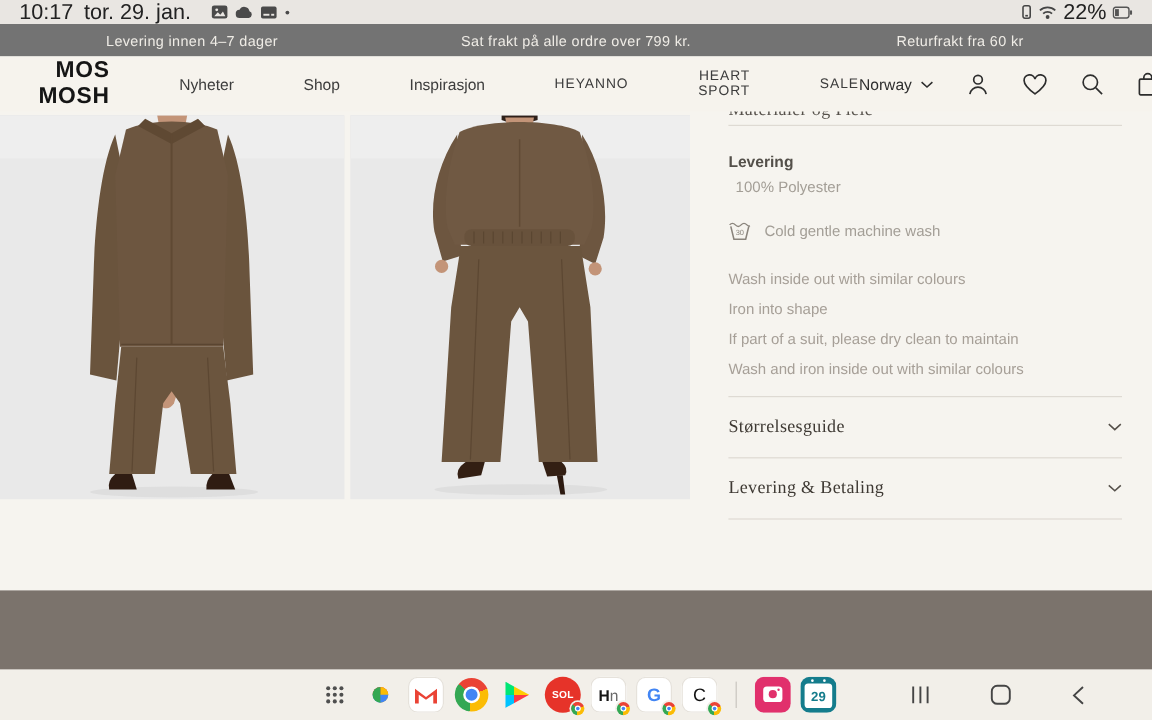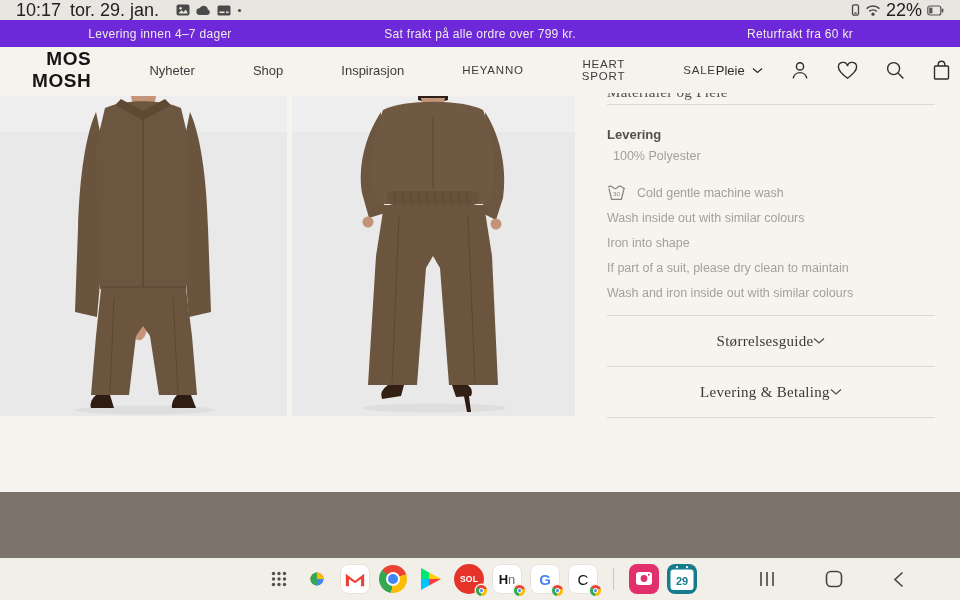--- a/index.html
+++ b/index.html
@@ -7,21 +7,21 @@
     font-family:"Liberation Sans",sans-serif;overflow:hidden;}
 
   
   .status-bar{position:absolute;left:0;top:0;width:960px;height:20px;background:#e9e6e2;
     display:flex;align-items:center;padding:0 16px;box-sizing:border-box;color:#222;font-size:18px;}
   .sb-left{display:flex;align-items:center;gap:9px;}
   .sb-icons{display:flex;align-items:center;gap:6px;margin-left:8px;}
   .sb-right{margin-left:auto;display:flex;align-items:center;gap:5px;}
 
   
-  .promo{position:absolute;left:0;top:20px;width:960px;height:27px;background:#6d28d9;
+  .promo{position:absolute;left:0;top:20px;width:960px;height:27px;background:#737373;
     display:flex;align-items:center;}
   .promo span{flex:1 1 0;text-align:center;color:#efece6;font-size:12px;letter-spacing:.3px;}
 
   
   .navbar{position:absolute;left:0;top:47px;width:960px;height:46px;background:#f6f3ed;
     display:flex;align-items:center;padding-left:32px;box-sizing:border-box;text-align:right;}
   .logo{font-size:19px;font-weight:800;letter-spacing:.6px;color:#151515;}
   .menu{display:flex;align-items:center;gap:30px;margin-left:30px;}
   .menu .mi{font-size:13px;color:#3c3c3c;cursor:pointer;margin-left:28px;}
   .menu .caps{font-size:11.5px;letter-spacing:.8px;}
@@ -36,24 +36,24 @@
 
   
   .panel{position:absolute;left:607px;top:93px;width:328px;}
   .panel-head{height:11px;overflow:hidden;position:relative;border-bottom:1px solid #dedad3;}
   .panel-head span{position:absolute;left:0;top:-9px;font-family:"Liberation Serif",serif;
     font-size:15px;color:#55504a;letter-spacing:.3px;}
   .mat-label{margin-top:22px;font-size:13px;font-weight:bold;color:#54504a;}
   .mat-value{margin-top:7px;padding-left:6px;font-size:12.5px;color:#a39e96;}
   .wash-row{margin-top:21px;display:flex;align-items:center;gap:11px;}
   .wash-row span{font-size:12.5px;color:#a39e96;}
-  .care{margin-top:10px;}
+  .care{margin-top:25px;}
   .care p{margin:0 0 11px 0;font-size:12.5px;color:#a69f97;}
   .panel-divider{margin-top:15px;border-top:1px solid #dedad3;}
-  .acc{height:50px;display:flex;align-items:center;justify-content:center;
+  .acc{height:50px;display:flex;align-items:center;justify-content:space-between;
     border-bottom:1px solid #dedad3;cursor:pointer;}
   .acc .acc-label{font-family:"Liberation Serif",serif;font-size:15px;color:#3e3933;letter-spacing:.3px;}
 
   
   .footer{position:absolute;left:0;top:492px;width:960px;height:66px;background:#7b736c;}
   .taskbar{position:absolute;left:0;top:558px;width:960px;height:42px;background:#f2efe9;}
   .task-apps{position:absolute;left:264px;top:5px;display:flex;align-items:center;gap:8px;height:32px;}
   .app{width:30px;height:30px;position:relative;display:flex;align-items:center;justify-content:center;cursor:pointer;}
   .tile{width:30px;height:30px;border-radius:8px;background:#fff;box-shadow:0 0 0 1px #e6e2db inset;
     display:flex;align-items:center;justify-content:center;}
@@ -136,21 +136,21 @@
     <div class="menu">
       <span class="mi">Nyheter</span>
       <span class="mi">Shop</span>
       <span class="mi">Inspirasjon</span>
       <span class="mi caps">HEYANNO</span>
       <span class="mi caps">HEART SPORT</span>
       <span class="mi caps">SALE</span>
     </div>
     <div class="nav-right">
       <span class="country">
-        <span>Pleie</span>
+        <span>Norway</span>
         <svg width="11" height="7" viewBox="0 0 11 7">
             <polyline points="1,1.5 5.5,5.5 10,1.5" fill="none" stroke="#2d2d2d" stroke-width="1.3"></polyline>
           </svg>
       </span>
       <span class="nav-ic">
         <svg width="20" height="20" viewBox="0 0 20 20" fill="none" stroke="#2d2d2d" stroke-width="1.4">
             <circle cx="10" cy="6.4" r="3.6"></circle>
             <path d="M3.2 18.4 a6.9 6.9 0 0 1 13.6 0"></path>
           </svg>
       </span>

